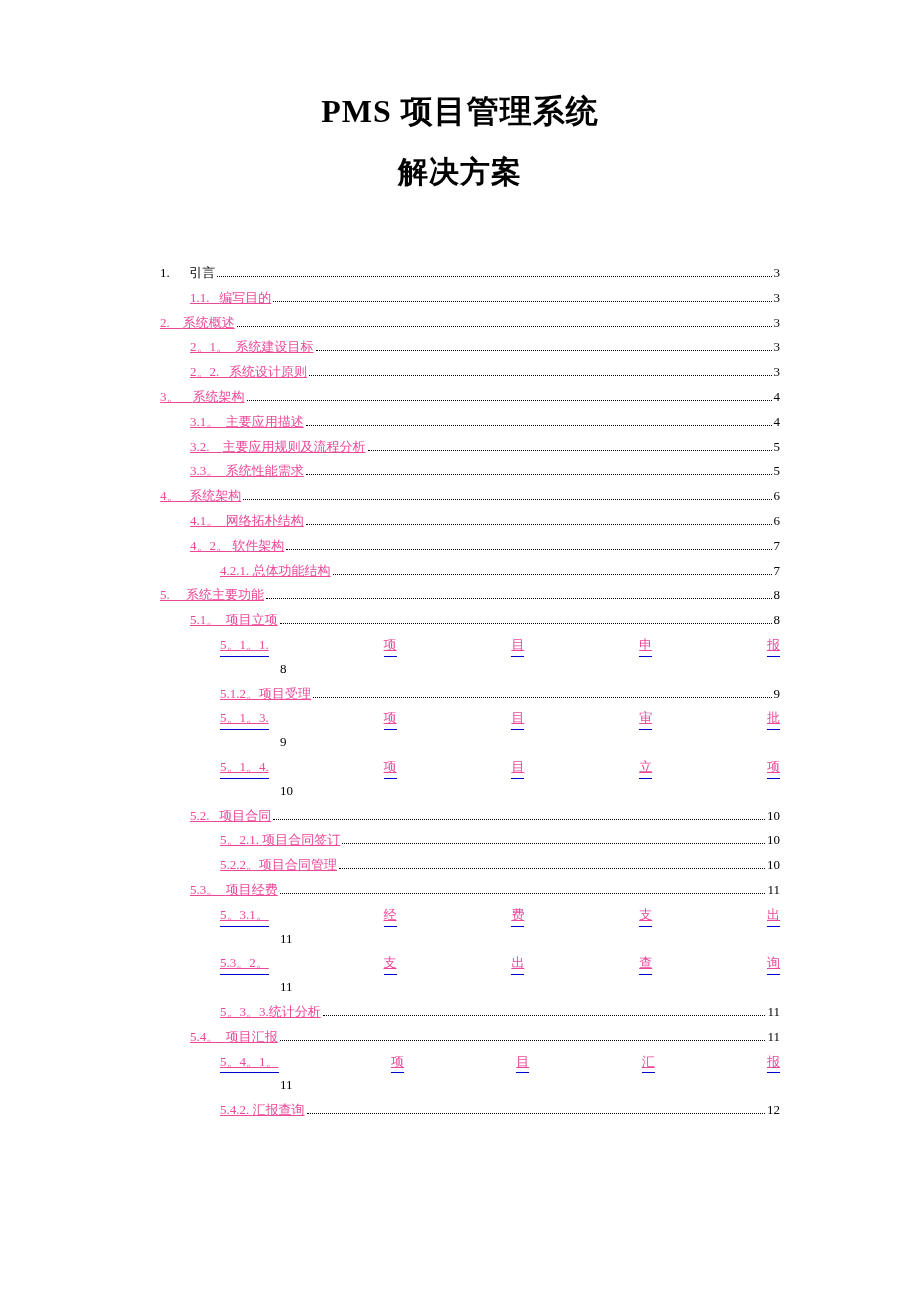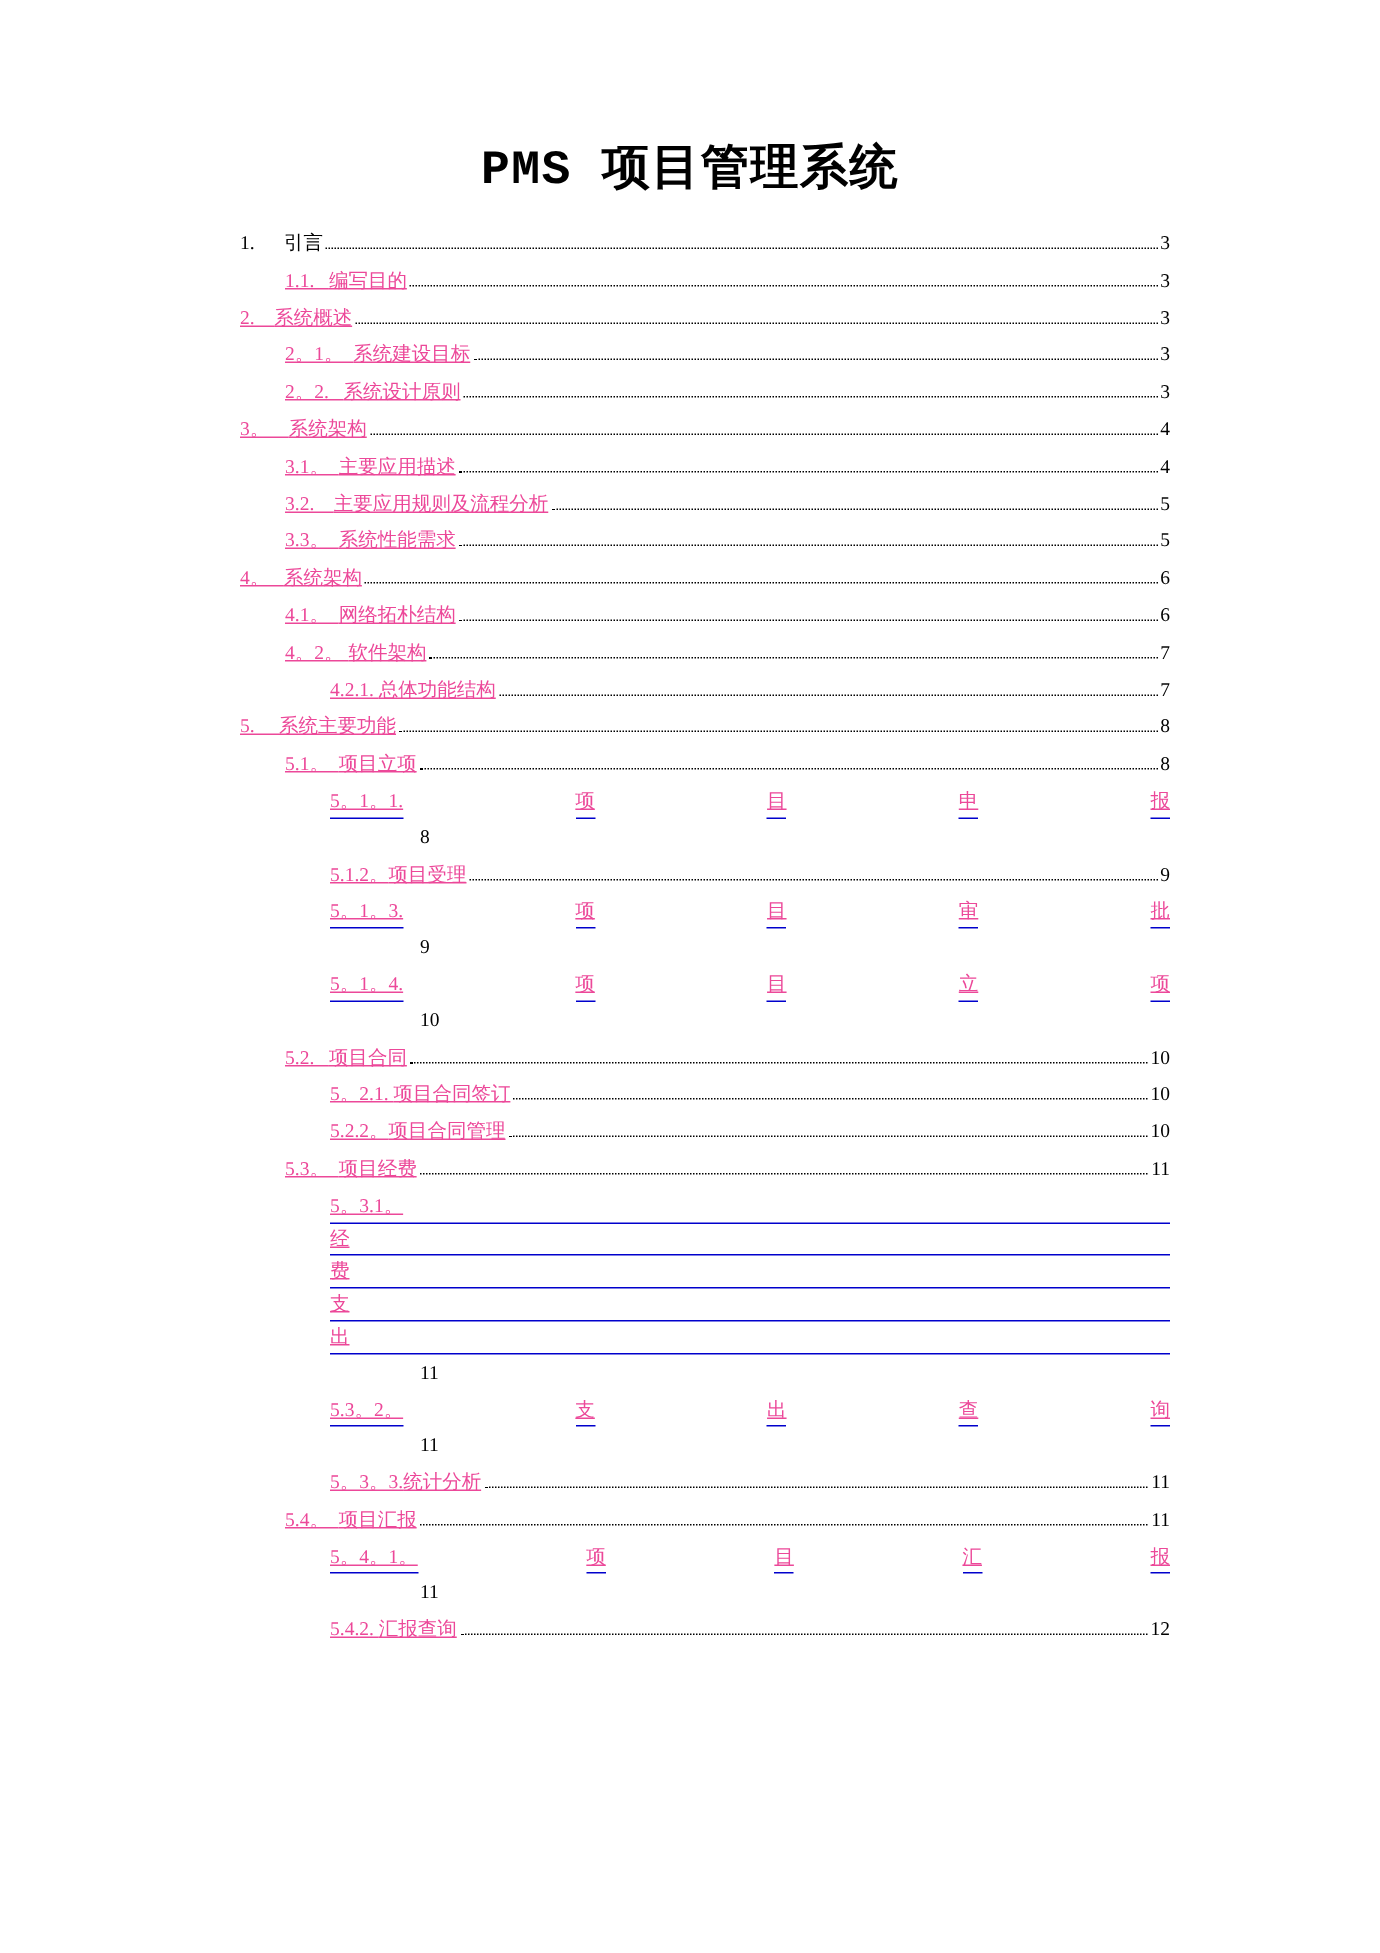--- a/index.html
+++ b/index.html
@@ -1,17 +1,17 @@
 <!DOCTYPE html>
 <html><head>
 <meta charset="utf-8">
 <style>
 body{margin:0;background:#fff;font-family:"Times New Roman","SimSun",serif;width:920px}
 .page{padding:90px 140px 60px 140px}
-.title-main{font-family:Liberation Mono, monospace;font-size:32px;font-weight:bold;text-align:center;margin:0 0 18px 0;letter-spacing:1px}
+.title-main{font-family:Liberation Serif, serif;font-size:32px;font-weight:bold;text-align:center;margin:0 0 18px 0;letter-spacing:1px}
 .title-sub{font-family:"SimHei",serif;font-size:30px;font-weight:bold;text-align:center;margin:0 0 70px 0;letter-spacing:1px}
 .marker{font-family:"Courier New",monospace;font-size:14px;margin:0 0 18px 18px}
 .toc-heading{font-size:14px;text-align:center;margin:0 0 14px 0}
 .toc{font-size:13px;line-height:1.6}
 .toc-row{display:flex;align-items:baseline;margin-bottom:4px}
 .toc-ind0{padding-left:20px}
 .toc-ind1{padding-left:50px}
 .toc-ind2{padding-left:80px}
 .toc-num{flex:0 0 auto;white-space:pre}
 .toc-text{flex:0 0 auto}
@@ -21,20 +21,21 @@
 .toc-wide{margin-bottom:4px}
 .toc-wide .line1{display:flex;justify-content:space-between}
 .toc-wide .seg{border-bottom:1px solid #0000cc}
 .toc-wide .page-under{padding-left:140px;font-family:"Times New Roman",serif;margin-top:2px}
 </style>
 </head>
 <body>
 
 <div class="page">
   <h1 class="title-main">PMS 项目管理系统</h1>
+  <h2 class="title-sub">解决方案</h2>
   <div class="toc" id="toc">
       <div class="toc-row toc-ind0">
         <span class="toc-num">1.      </span>
         <span class="toc-text">引言</span>
         <span class="fill"></span>
         <span class="pg">3</span>
       </div>
       <div class="toc-row toc-ind1">
         <span class="toc-num link">1.1.   </span>
         <span class="toc-text link">编写目的</span>
@@ -173,21 +174,21 @@
         <span class="fill"></span>
         <span class="pg">10</span>
       </div>
       <div class="toc-row toc-ind1">
         <span class="toc-num link">5.3。  </span>
         <span class="toc-text link">项目经费</span>
         <span class="fill"></span>
         <span class="pg">11</span>
       </div>
       <div class="toc-wide">
-        <div class="line1 link" style="padding-left: 80px; flex-direction: column;">
+        <div class="line1 link" style="padding-left: 80px;">
           <span class="seg">5。3.1。</span>
           <span class="seg">经</span>
           <span class="seg">费</span>
           <span class="seg">支</span>
           <span class="seg">出</span>
         </div>
         <div class="page-under">11</div>
       </div>
       <div class="toc-wide">
         <div class="line1 link" style="padding-left: 80px;">

